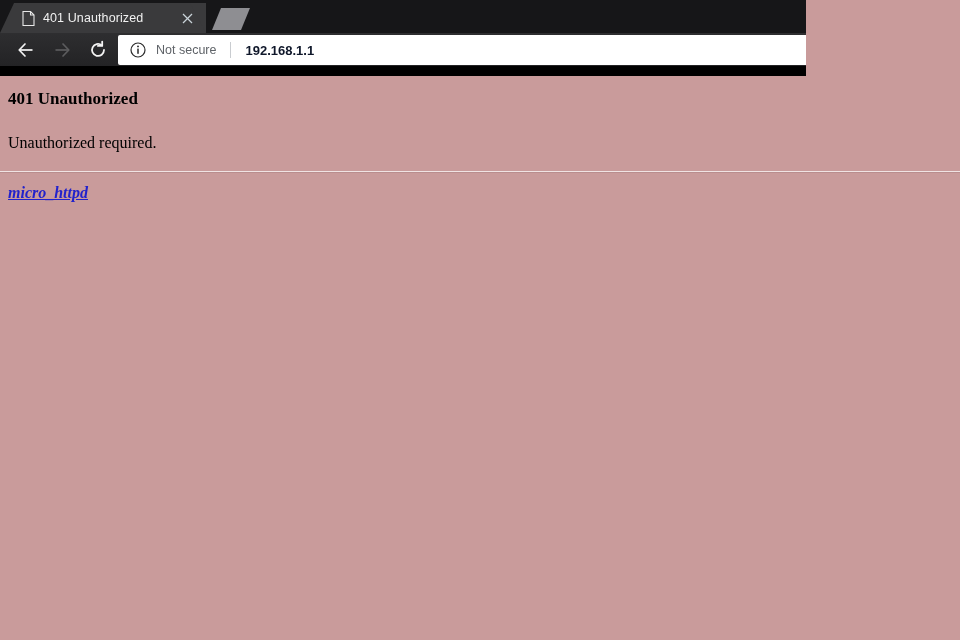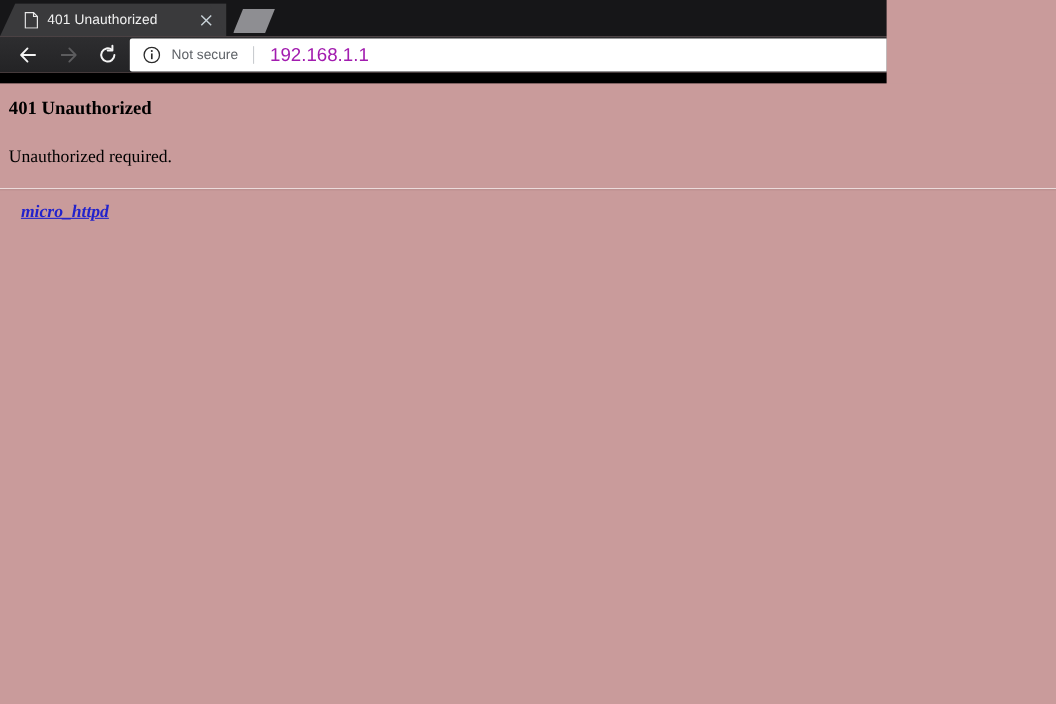--- a/index.html
+++ b/index.html
@@ -146,23 +146,24 @@
 
   .omni-divider {
     width: 1px;
     height: 16px;
     background: #c9ccd0;
     margin: 0 14px;
     flex: 0 0 auto;
   }
 
   .url-text {
-    font-size: 17px;
-    color: #a21caf;
+    font-size: 13px;
+    color: #0f172a;
     white-space: nowrap;
+    font-weight: bold;
   }
 
   .chrome-bottom-band {
     height: 10px;
     background: #000000;
   }
 
   
   .page {
     position: absolute;
@@ -205,21 +206,20 @@
 
   .page-link {
     display: inline-block;
     margin-top: 11px;
     font-size: 16px;
     font-style: italic;
     font-weight: bold;
     color: #2222cc;
     text-decoration: underline;
     cursor: pointer;
-    margin-left: 11px;
   }
 </style>
 </head>
 <body>
 
 <div class="browser">
 
   <div class="tabstrip">
 
     <div class="tab">

